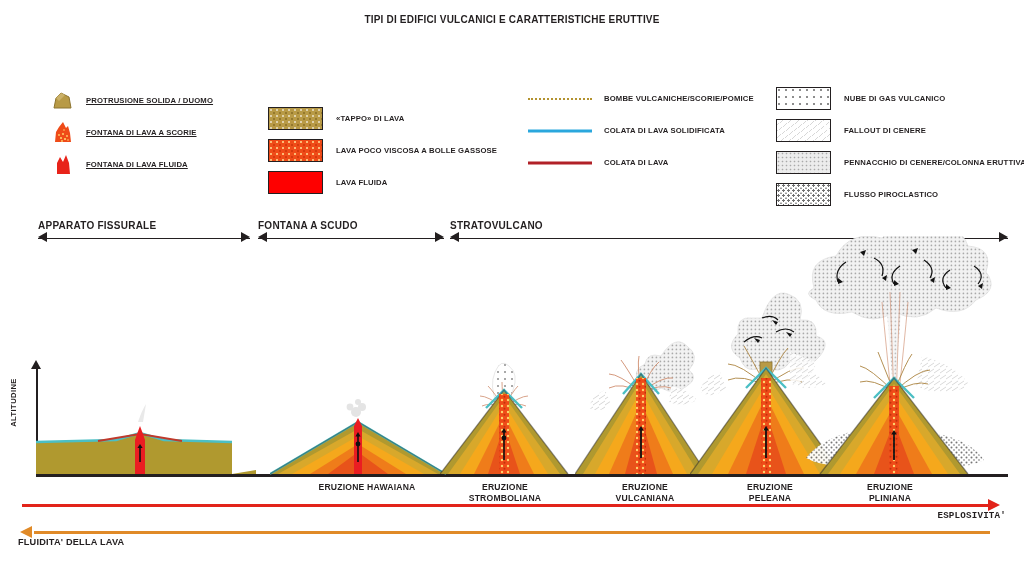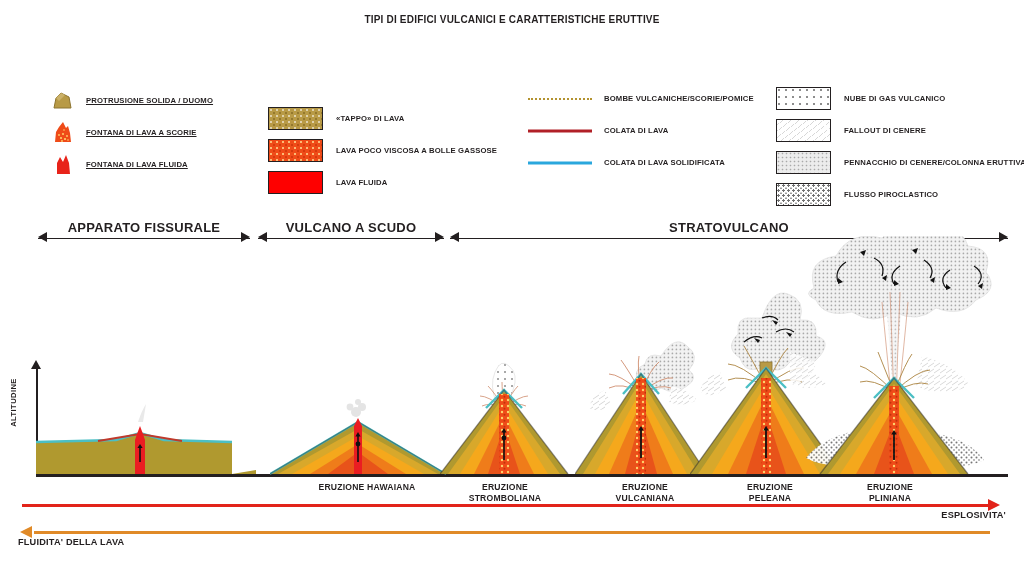--- a/index.html
+++ b/index.html
@@ -76,22 +76,22 @@
   
   .ln-bombe{border-top:2.6px dotted #b3922f;}
   .ln-lapilli{border-top:2px dotted #9d2f2b;}
   .ln-colata{border-top:3px solid #b12027;}
   .ln-solid{border-top:3px solid #2aa7dd;}
 
   
   .cat-band{position:absolute;left:0;top:220px;width:1024px;height:28px;}
   .cat{position:absolute;top:0;height:28px;}
   .cat-label{
-    position:absolute;left:0;right:0;top:0;text-align:center;
-    font-size:13px;font-weight:bold;letter-spacing:.25px;color:#231f20;white-space:nowrap;
+    position:absolute;left:0;right:0;top:0;text-align:left;
+    font-size:10px;font-weight:bold;letter-spacing:.25px;color:#231f20;white-space:nowrap;
   }
   .cat-line{position:absolute;left:0;right:0;top:18px;height:1.4px;background:#231f20;}
   .ar{position:absolute;top:12px;width:0;height:0;border-top:5px solid transparent;border-bottom:5px solid transparent;}
   .ar-l{left:0;border-right:9px solid #231f20;}
   .ar-r{right:0;border-left:9px solid #231f20;}
 
   
   .axis-y{position:absolute;left:36px;top:368px;width:1.8px;height:108px;background:#231f20;}
   .axis-y-head{position:absolute;left:31px;top:360px;width:0;height:0;
     border-left:5.5px solid transparent;border-right:5.5px solid transparent;border-bottom:9px solid #231f20;}
@@ -104,21 +104,21 @@
   .vol{position:absolute;bottom:0;}
   .vname{
     position:absolute;top:482px;text-align:center;font-size:8.6px;font-weight:bold;
     letter-spacing:.2px;line-height:11px;color:#231f20;white-space:pre-line;
   }
 
   
   .expl-line{position:absolute;left:22px;top:504px;width:968px;height:3px;background:#e2231a;}
   .expl-head{position:absolute;left:988px;top:499px;width:0;height:0;
     border-top:6.5px solid transparent;border-bottom:6.5px solid transparent;border-left:12px solid #e2231a;}
-  .expl-text{position:absolute;right:18px;top:510px;font-size:9.2px;font-weight:bold;letter-spacing:.2px;}
+  .expl-text{position:absolute;right:18px;top:510px;font-size:9.2px;font-weight:bold;letter-spacing:.2px;font-family:Liberation Mono, monospace;}
 
   .flu-line{position:absolute;left:34px;top:531px;width:956px;height:2.6px;background:#e08a28;}
   .flu-head{position:absolute;left:20px;top:526px;width:0;height:0;
     border-top:6px solid transparent;border-bottom:6px solid transparent;border-right:12px solid #e08a28;}
   .flu-text{position:absolute;left:18px;top:537px;font-size:9.2px;font-weight:bold;letter-spacing:.2px;}
 </style>
 </head>
 <body>
 
 <div class="root">
@@ -180,29 +180,29 @@
 
   <div class="legend-col" style="left:528px;top:86px;">
     <div class="legend-row">
       <div class="lineswatch">
           <i class="ln-bombe"></i>
         </div>
       <div class="legend-label">BOMBE VULCANICHE/SCORIE/POMICE</div>
     </div>
     <div class="legend-row">
       <div class="lineswatch">
+          <i class="ln-solid"></i>
+        </div>
+      <div class="legend-label">COLATA DI LAVA SOLIDIFICATA</div>
+    </div>
+    <div class="legend-row">
+      <div class="lineswatch">
           <i class="ln-colata"></i>
         </div>
       <div class="legend-label">COLATA DI LAVA</div>
-    </div>
-    <div class="legend-row">
-      <div class="lineswatch">
-          <i class="ln-solid"></i>
-        </div>
-      <div class="legend-label">COLATA DI LAVA SOLIDIFICATA</div>
     </div>
   </div>
 
   <div class="legend-col" style="left:776px;top:86px;">
     <div class="legend-row">
       <div class="sw sw-gas"></div>
       <div class="legend-label">NUBE DI GAS VULCANICO</div>
     </div>
     <div class="legend-row">
       <div class="sw sw-fallout"></div>
@@ -219,21 +219,21 @@
   </div>
 
   <div class="cat-band">
     <div class="cat" style="left:38px;width:212px;">
       <div class="cat-label">APPARATO FISSURALE</div>
       <div class="cat-line"></div>
       <div class="ar ar-l"></div>
       <div class="ar ar-r"></div>
     </div>
     <div class="cat" style="left:258px;width:186px;">
-      <div class="cat-label">VULCANO A SCUDO</div>
+      <div class="cat-label">FONTANA A SCUDO</div>
       <div class="cat-line"></div>
       <div class="ar ar-l"></div>
       <div class="ar ar-r"></div>
     </div>
     <div class="cat" style="left:450px;width:558px;">
       <div class="cat-label">STRATOVULCANO</div>
       <div class="cat-line"></div>
       <div class="ar ar-l"></div>
       <div class="ar ar-r"></div>
     </div>

